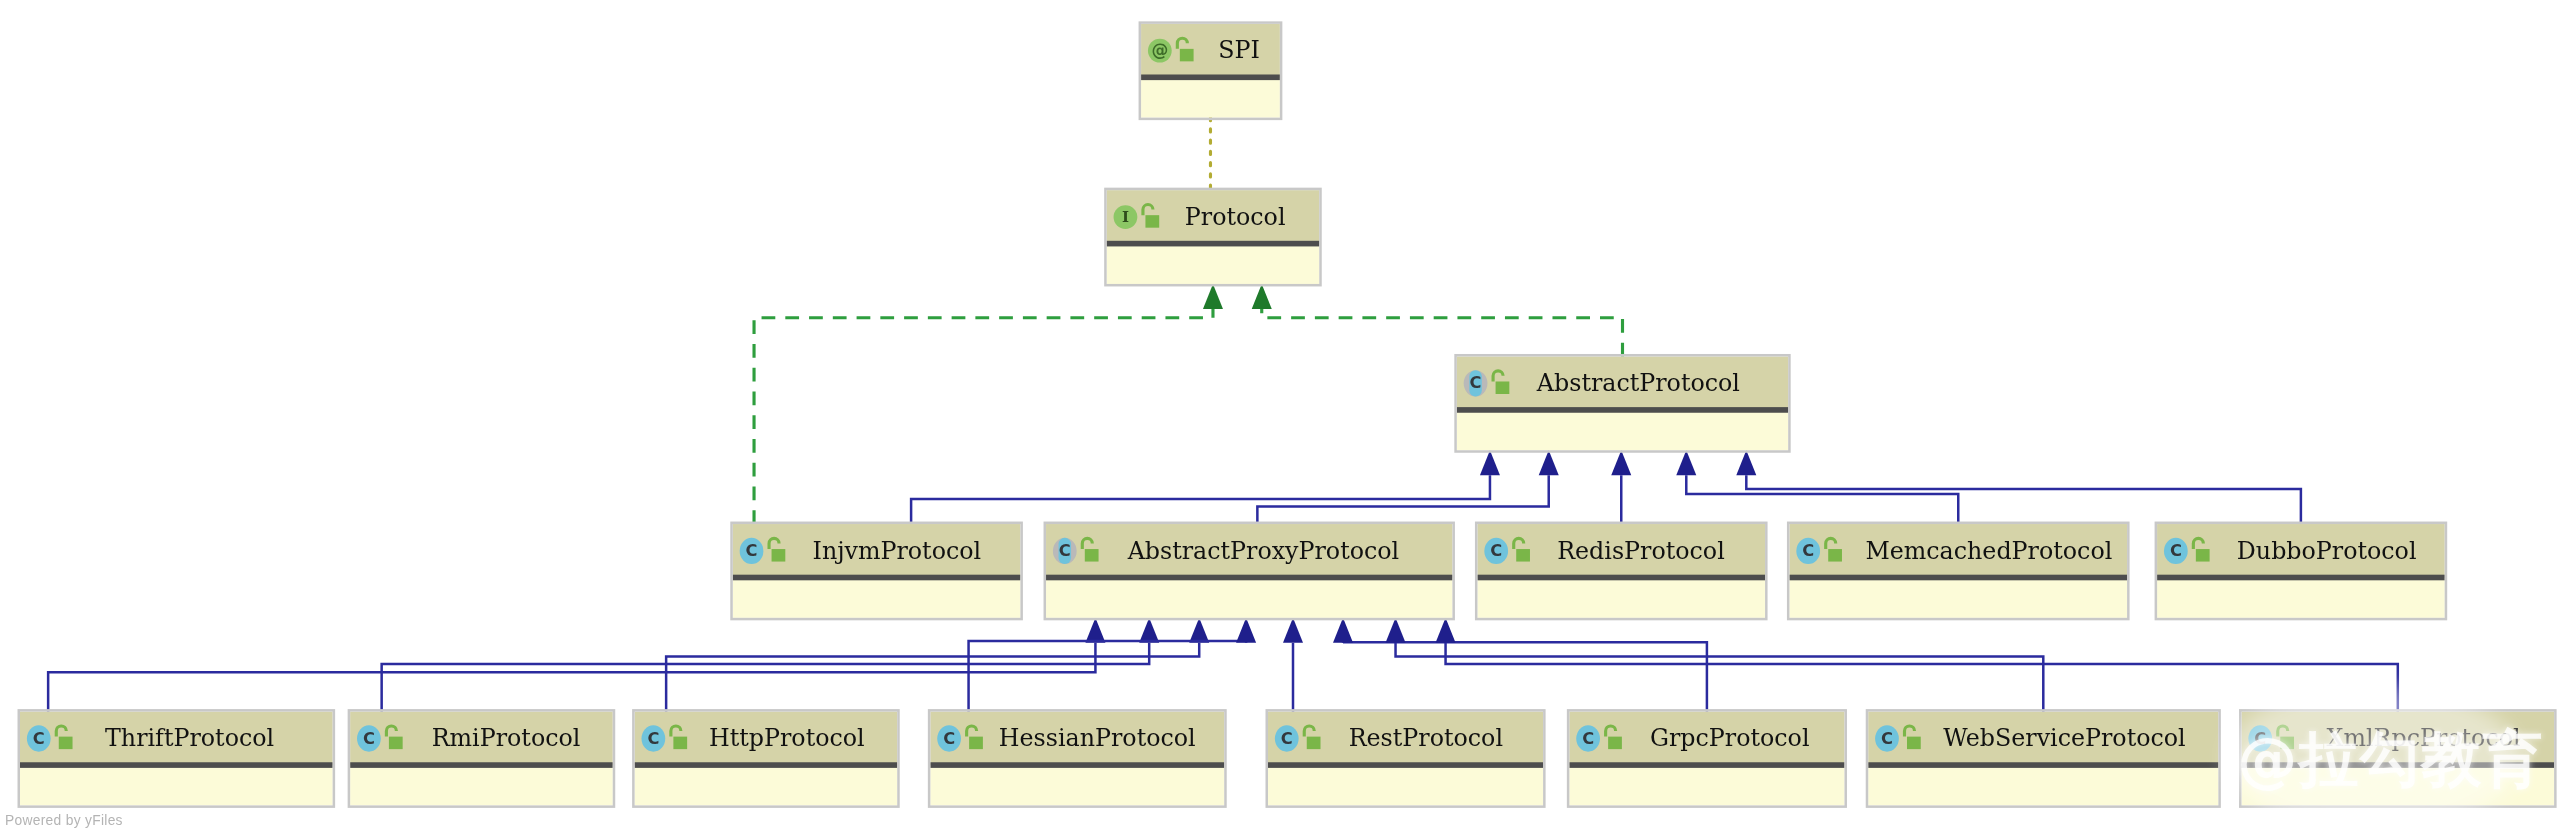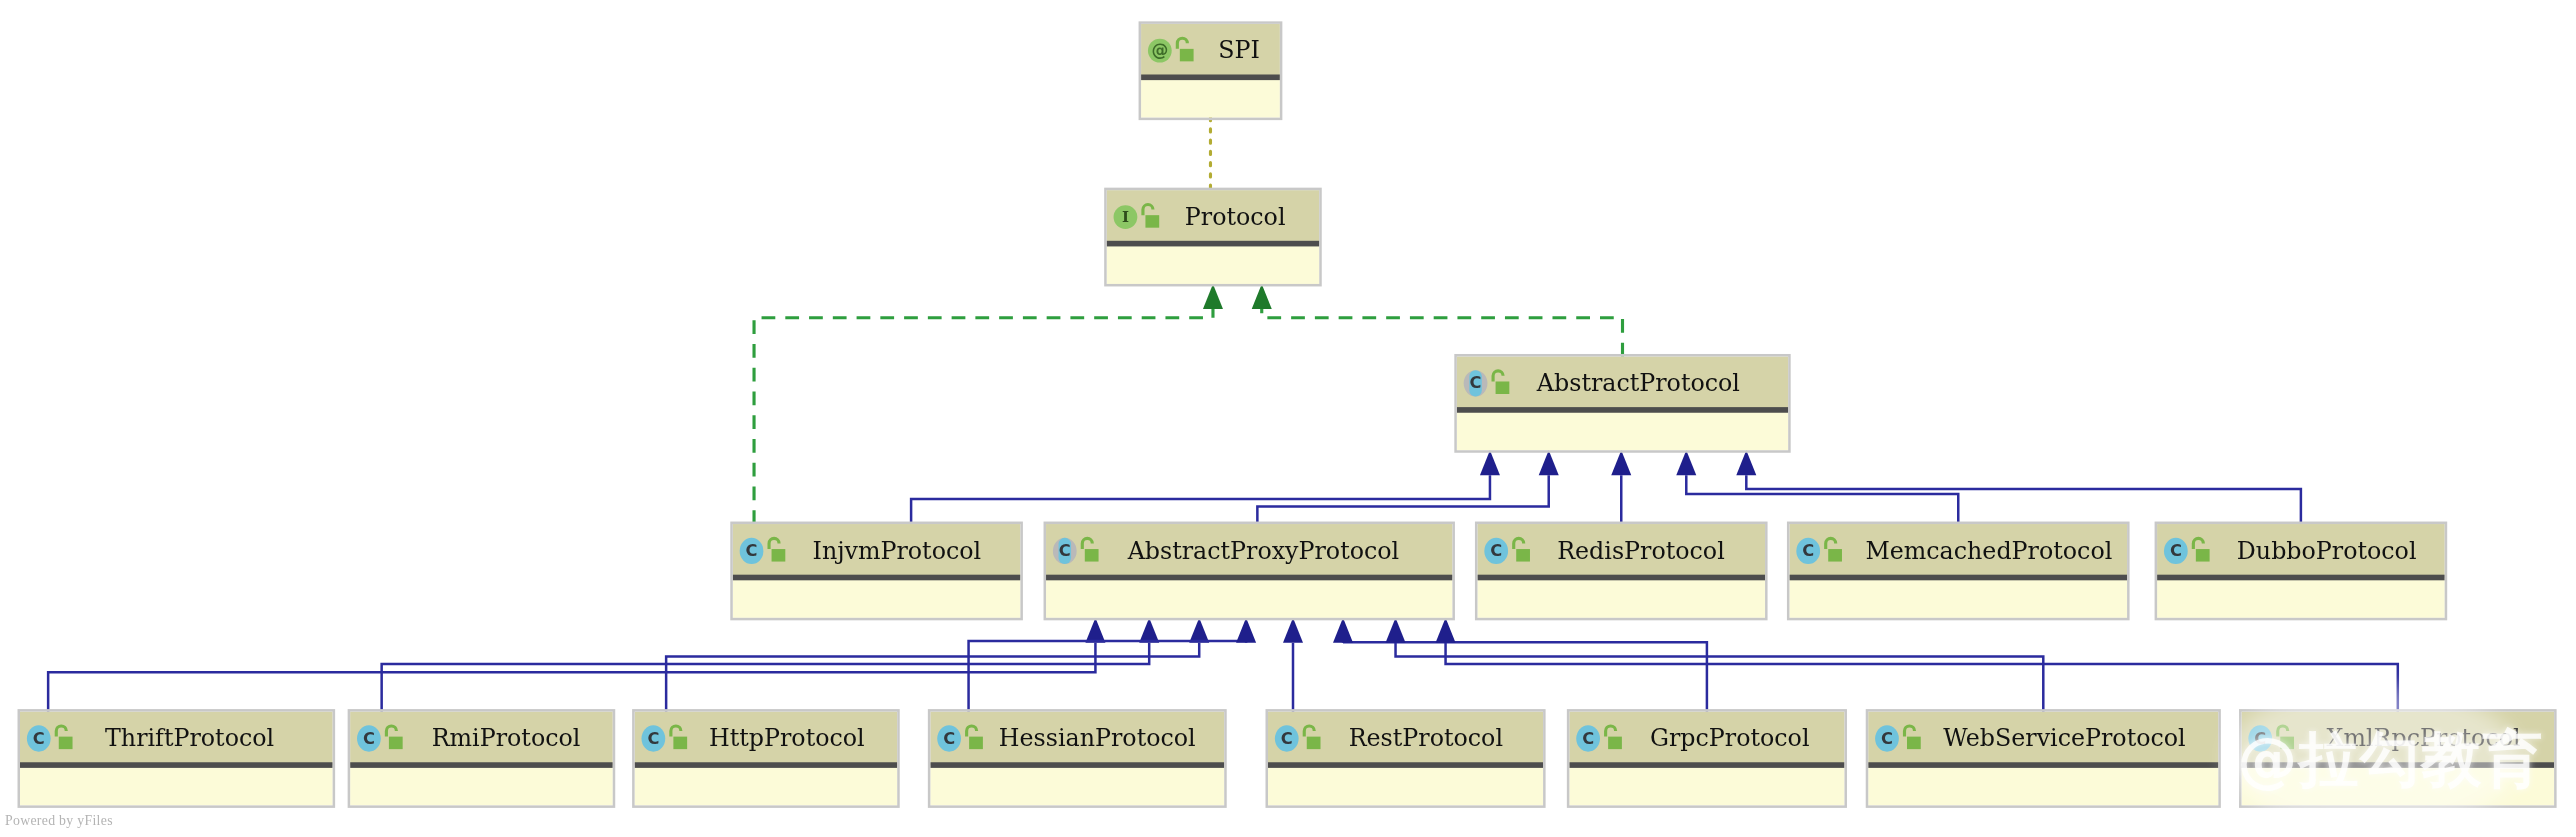--- a/index.html
+++ b/index.html
@@ -53,21 +53,21 @@
     stroke-width: 5;
     stroke-dasharray: 5 13;
     stroke-linecap: round;
   }
   .arrow-extends  { fill: #1f1f8c; }
   .arrow-implements { fill: #1f7a2b; }
   .powered-by {
     position: absolute;
     left: 5px;
     top: 813px;
-    font-family: Liberation Serif, serif;
+    font-family: Liberation Sans, sans-serif;
     font-size: 13.8px;
     color: #b4b4b4;
     letter-spacing: 0.3px;
     white-space: nowrap;
   }
   .watermark {
     position: absolute;
     left: 2226px;
     top: 685px;
     width: 313px;

